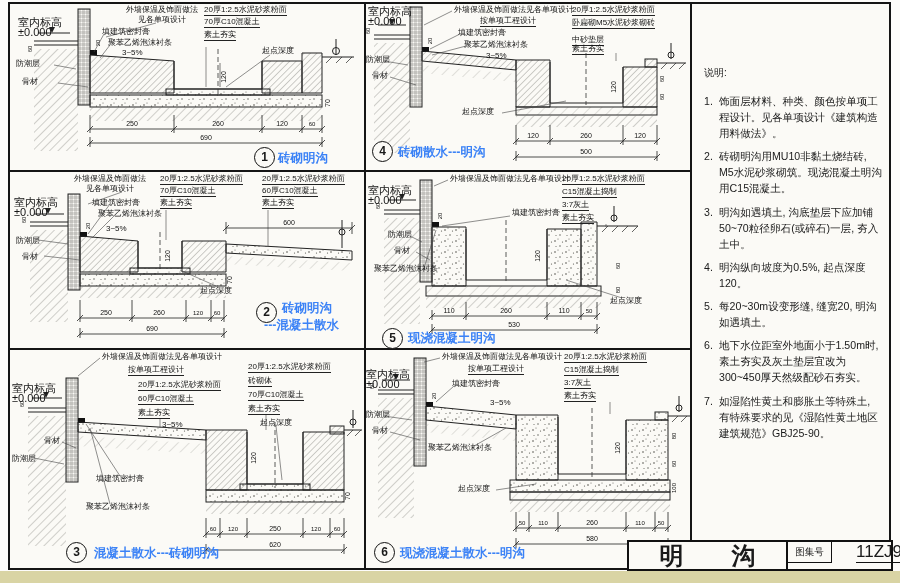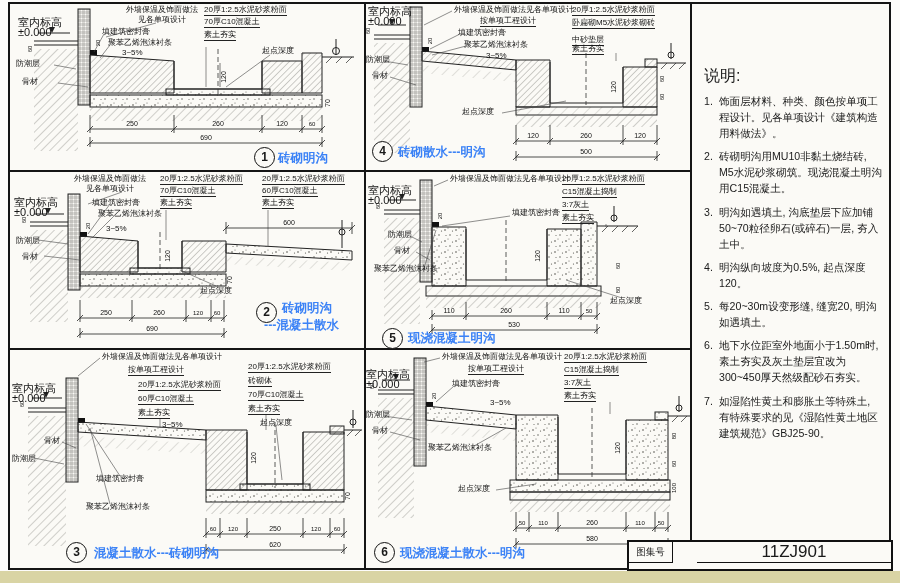--- a/index.html
+++ b/index.html
@@ -12,21 +12,21 @@
   .panel svg{position:absolute;left:0;top:0;}
   .lb{position:absolute;font-size:8px;line-height:1.15;color:#141414;white-space:nowrap;}
   .ul{border-bottom:1px solid #222;padding-bottom:1px;}
   .lvl{font-size:11px;}
   .cnum{position:absolute;width:19px;height:19px;border:1.7px solid #111;border-radius:50%;
         text-align:center;font-weight:bold;font-size:12px;line-height:19px;background:#fbfaf6;}
   .dtitle{position:absolute;font-weight:bold;font-size:12.5px;white-space:nowrap;color:#3b82f6;}
   svg text{font-family:"Liberation Sans","DejaVu Sans",sans-serif;font-size:7px;fill:#111;}
   svg text.sm{font-size:6px;}
   #notes{position:absolute;left:692px;top:2px;width:199px;height:538px;box-sizing:border-box;padding:64px 8px 0 12px;}
-  #notes .hd{font-size:16px;margin-bottom:6px;}
+  #notes .hd{font-size:10px;margin-bottom:13px;}
   .note{display:flex;font-size:10.6px;line-height:1.52;margin-bottom:7px;}
   .note .n{flex:0 0 15px;}
   .note .t{flex:1;}
   #tblock{position:absolute;left:627px;top:540px;width:266px;height:31px;box-sizing:border-box;
           border:2px solid #111;background:#fbfaf6;z-index:6;display:flex;}
   #tb-name{flex:0 0 159px;display:flex;align-items:center;justify-content:center;
            font-size:24px;font-weight:bold;white-space:pre;border-right:2px solid #111;box-sizing:border-box;}
   #tb-grid{flex:1;display:grid;grid-template-columns:44px 1fr;grid-template-rows:1fr 1fr;gap:24px;}
   #tb-grid div{display:flex;align-items:center;justify-content:center;box-sizing:border-box;}
   .tb-lab{font-size:9.5px;border-right:1.5px solid #111;}
@@ -462,20 +462,21 @@
         <span class="n">6.</span>
         <span class="t">地下水位距室外地面小于1.50m时, 素土夯实及灰土垫层宜改为300~450厚天然级配砂石夯实。</span>
       </div>
     <div class="note">
         <span class="n">7.</span>
         <span class="t">如湿陷性黄土和膨胀土等特殊土, 有特殊要求的见《湿陷性黄土地区建筑规范》GBJ25-90。</span>
       </div>
   </div>
 
   <div id="tblock">
+    <div id="tb-name">明　　沟</div>
     <div id="tb-grid">
       <div class="tb-lab r1">图集号</div>
       <div class="tb-val r1">11ZJ901</div>
       <div class="tb-lab">页</div>
       <div class="tb-val">6</div>
     </div>
   </div>
 </div>
 
 </body></html>

